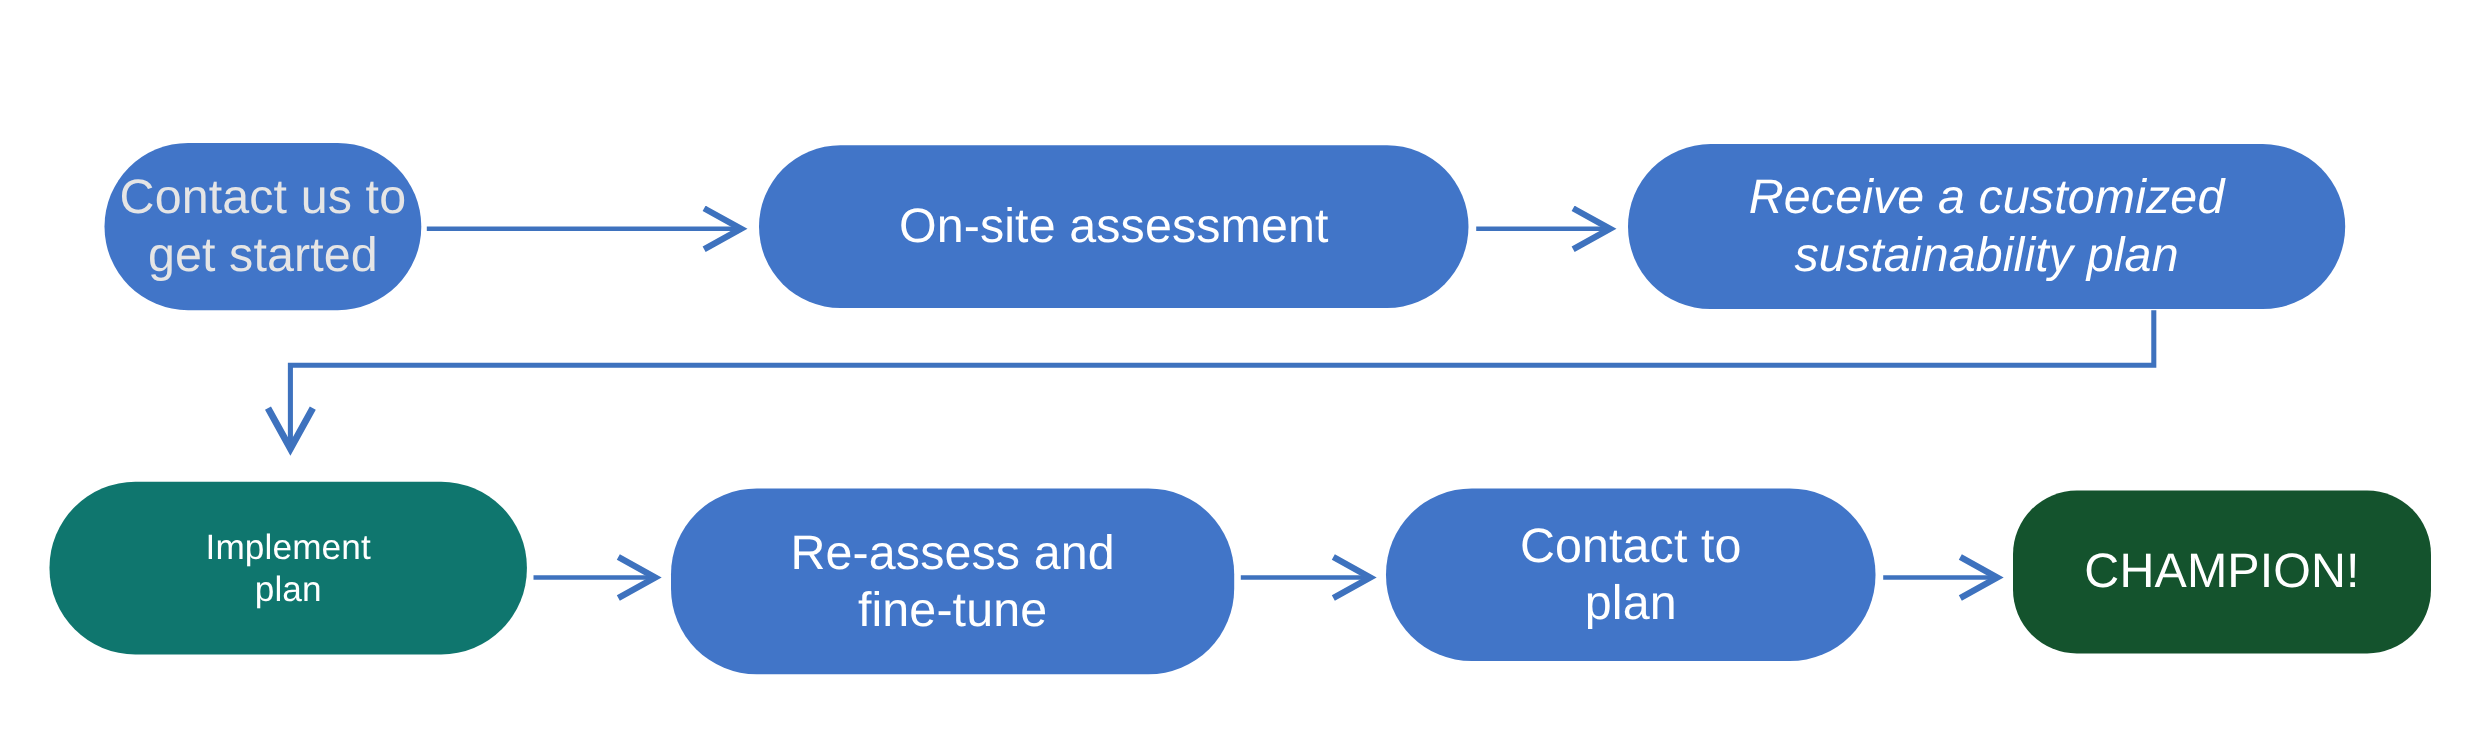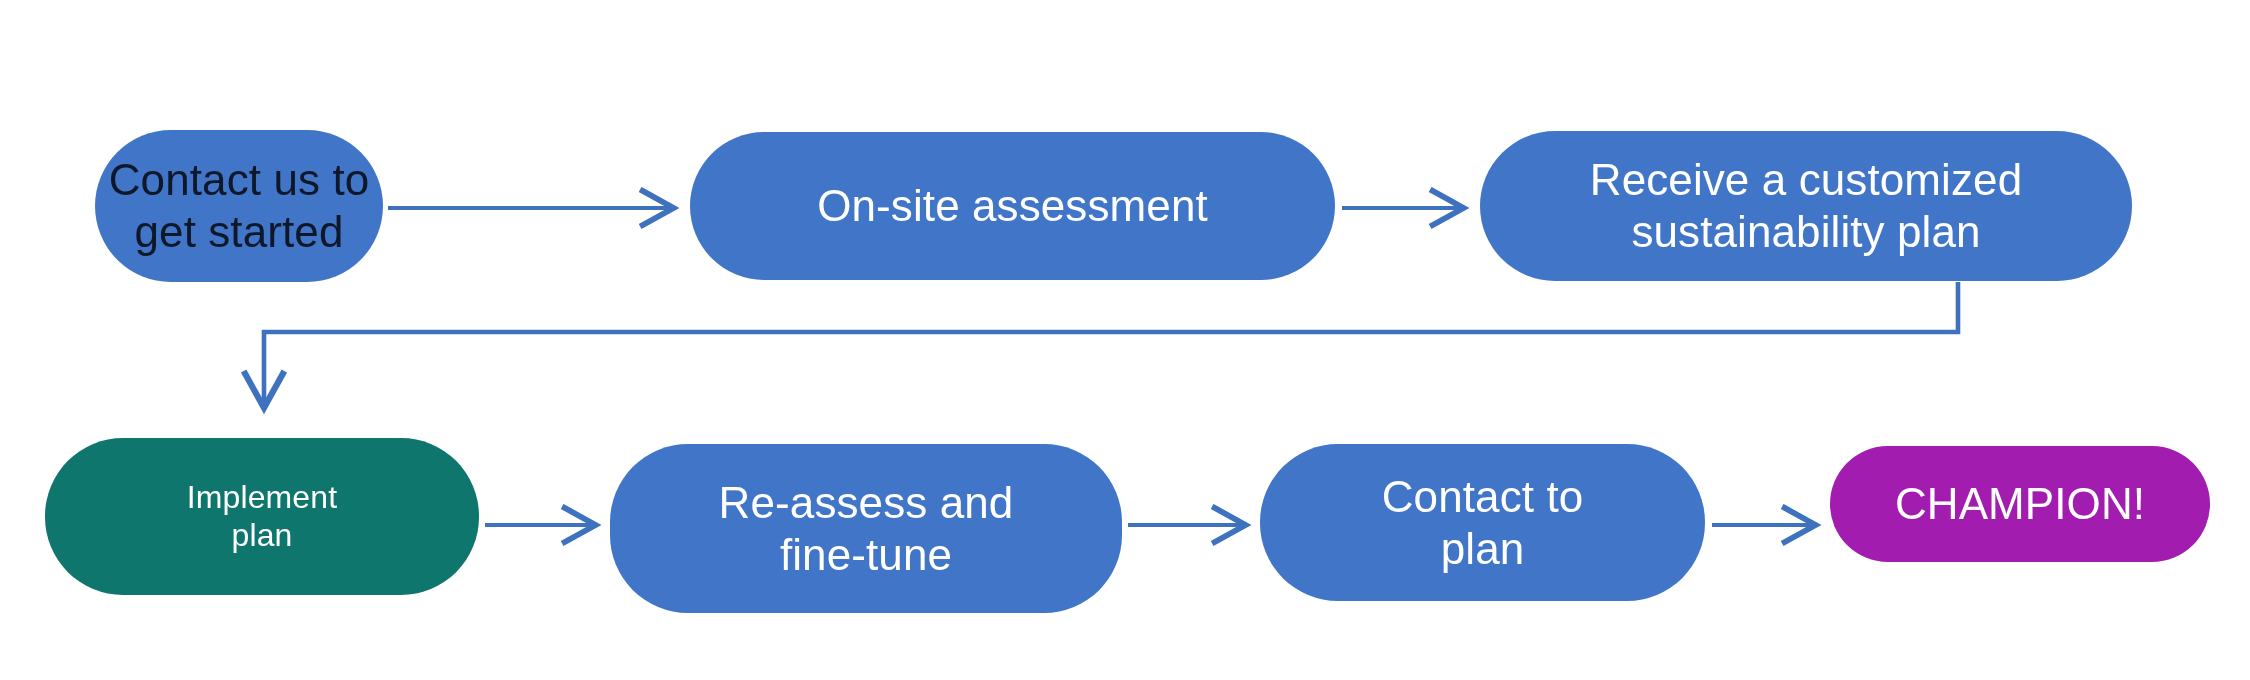--- a/index.html
+++ b/index.html
@@ -72,46 +72,46 @@
 
     <path d="M 1958,282 L 1958,332 L 264,332 L 264,406" fill="none" stroke="#3E72BE" stroke-width="4.6" stroke-linecap="butt" stroke-linejoin="miter" marker-end="url(#chevdown)"></path>
 
     <line x1="485" y1="525" x2="594" y2="525" stroke="#3E72BE" stroke-width="4.2" marker-end="url(#chev)"></line>
 
     <line x1="1128" y1="525" x2="1244" y2="525" stroke="#3E72BE" stroke-width="4.2" marker-end="url(#chev)"></line>
 
     <line x1="1712" y1="525" x2="1814" y2="525" stroke="#3E72BE" stroke-width="4.2" marker-end="url(#chev)"></line>
   </svg>
 
-  <div class="node blue" style="left: 95px; top: 130px; width: 288px; height: 152px; border-radius: 76px; font-size: 44px; background: rgb(65, 117, 200); color: #0f172a;">
+  <div class="node blue" style="left: 95px; top: 130px; width: 288px; height: 152px; border-radius: 76px; font-size: 44px; background: rgb(65, 117, 200); color: #e5e5e5;">
     <span class="node-label">Contact us to
 get started</span>
   </div>
 
   <div class="node blue" style="left: 690px; top: 132px; width: 645px; height: 148px; border-radius: 74px; font-size: 44px; background: rgb(65, 117, 200); color: rgb(255, 255, 255); justify-content: flex-end;">
     <span class="node-label">On-site assessment</span>
   </div>
 
-  <div class="node blue" style="left: 1480px; top: 131px; width: 652px; height: 150px; border-radius: 75px; font-size: 44px; background: rgb(65, 117, 200); color: rgb(255, 255, 255);">
+  <div class="node blue" style="left: 1480px; top: 131px; width: 652px; height: 150px; border-radius: 75px; font-size: 44px; background: rgb(65, 117, 200); color: rgb(255, 255, 255); font-style: italic;">
     <span class="node-label">Receive a customized
 sustainability plan</span>
   </div>
 
   <div class="node blue" style="left: 45px; top: 438px; width: 434px; height: 157px; border-radius: 78px; font-size: 32px; background: #0f766e; color: rgb(255, 255, 255);">
     <span class="node-label">Implement
 plan</span>
   </div>
 
   <div class="node blue" style="left: 610px; top: 444px; width: 512px; height: 169px; border-radius: 78px; font-size: 44px; background: rgb(65, 117, 200); color: rgb(255, 255, 255);">
     <span class="node-label">Re-assess and
 fine-tune</span>
   </div>
 
   <div class="node blue" style="left: 1260px; top: 444px; width: 445px; height: 157px; border-radius: 78px; font-size: 44px; background: rgb(65, 117, 200); color: rgb(255, 255, 255);">
     <span class="node-label">Contact to
 plan</span>
   </div>
 
-  <div class="node green" style="left: 1830px; top: 446px; width: 380px; height: 116px; border-radius: 58px; font-size: 44px; background: #a21caf; color: rgb(255, 255, 255);">
+  <div class="node green" style="left: 1830px; top: 446px; width: 380px; height: 148px; border-radius: 58px; font-size: 44px; background: #14532d; color: rgb(255, 255, 255);">
     <span class="node-label">CHAMPION!</span>
   </div>
 
 </div>
 
 </body></html>

